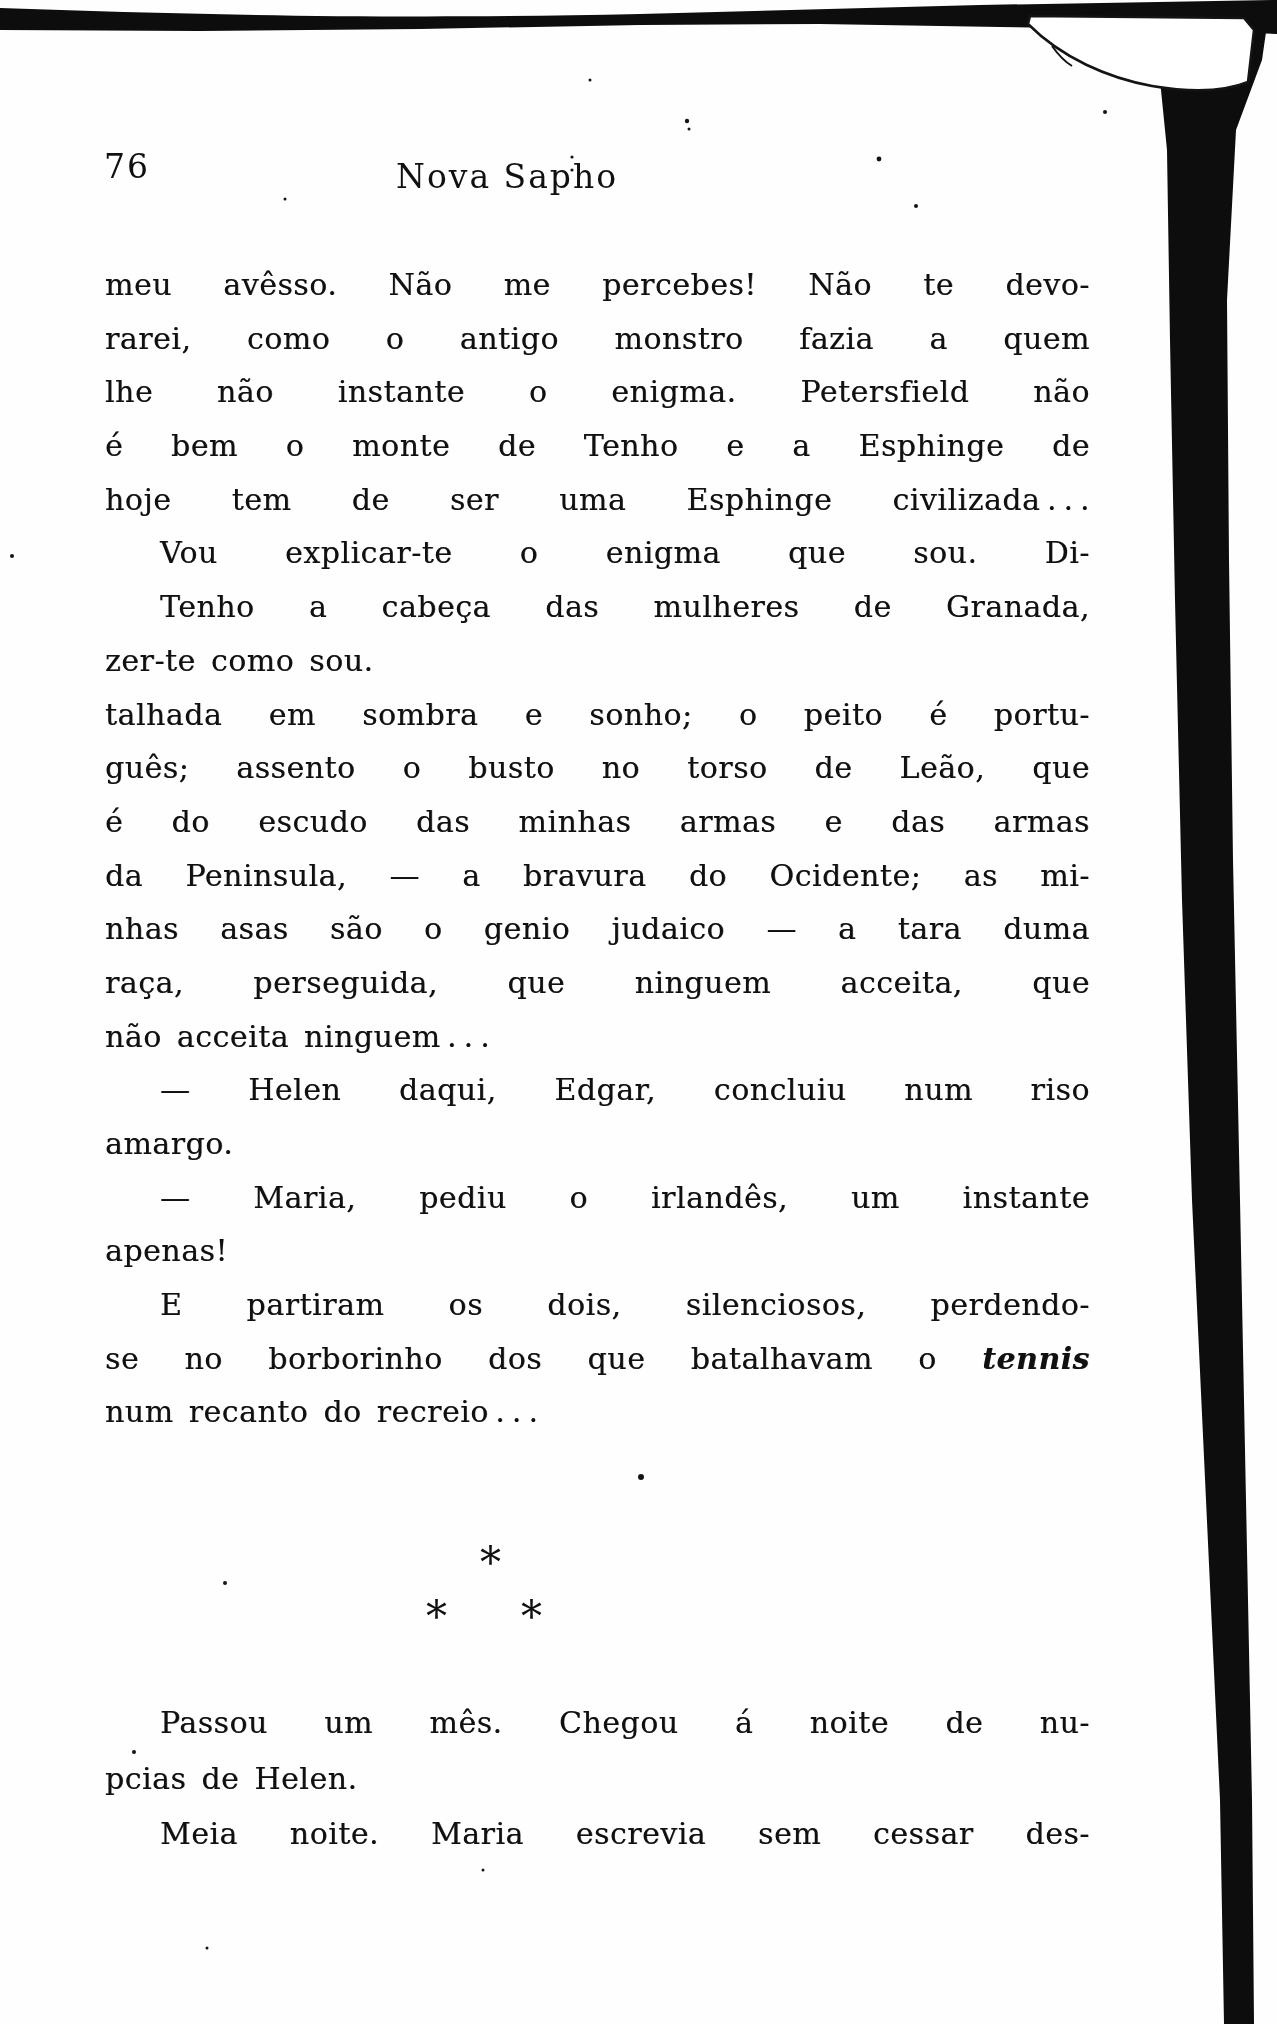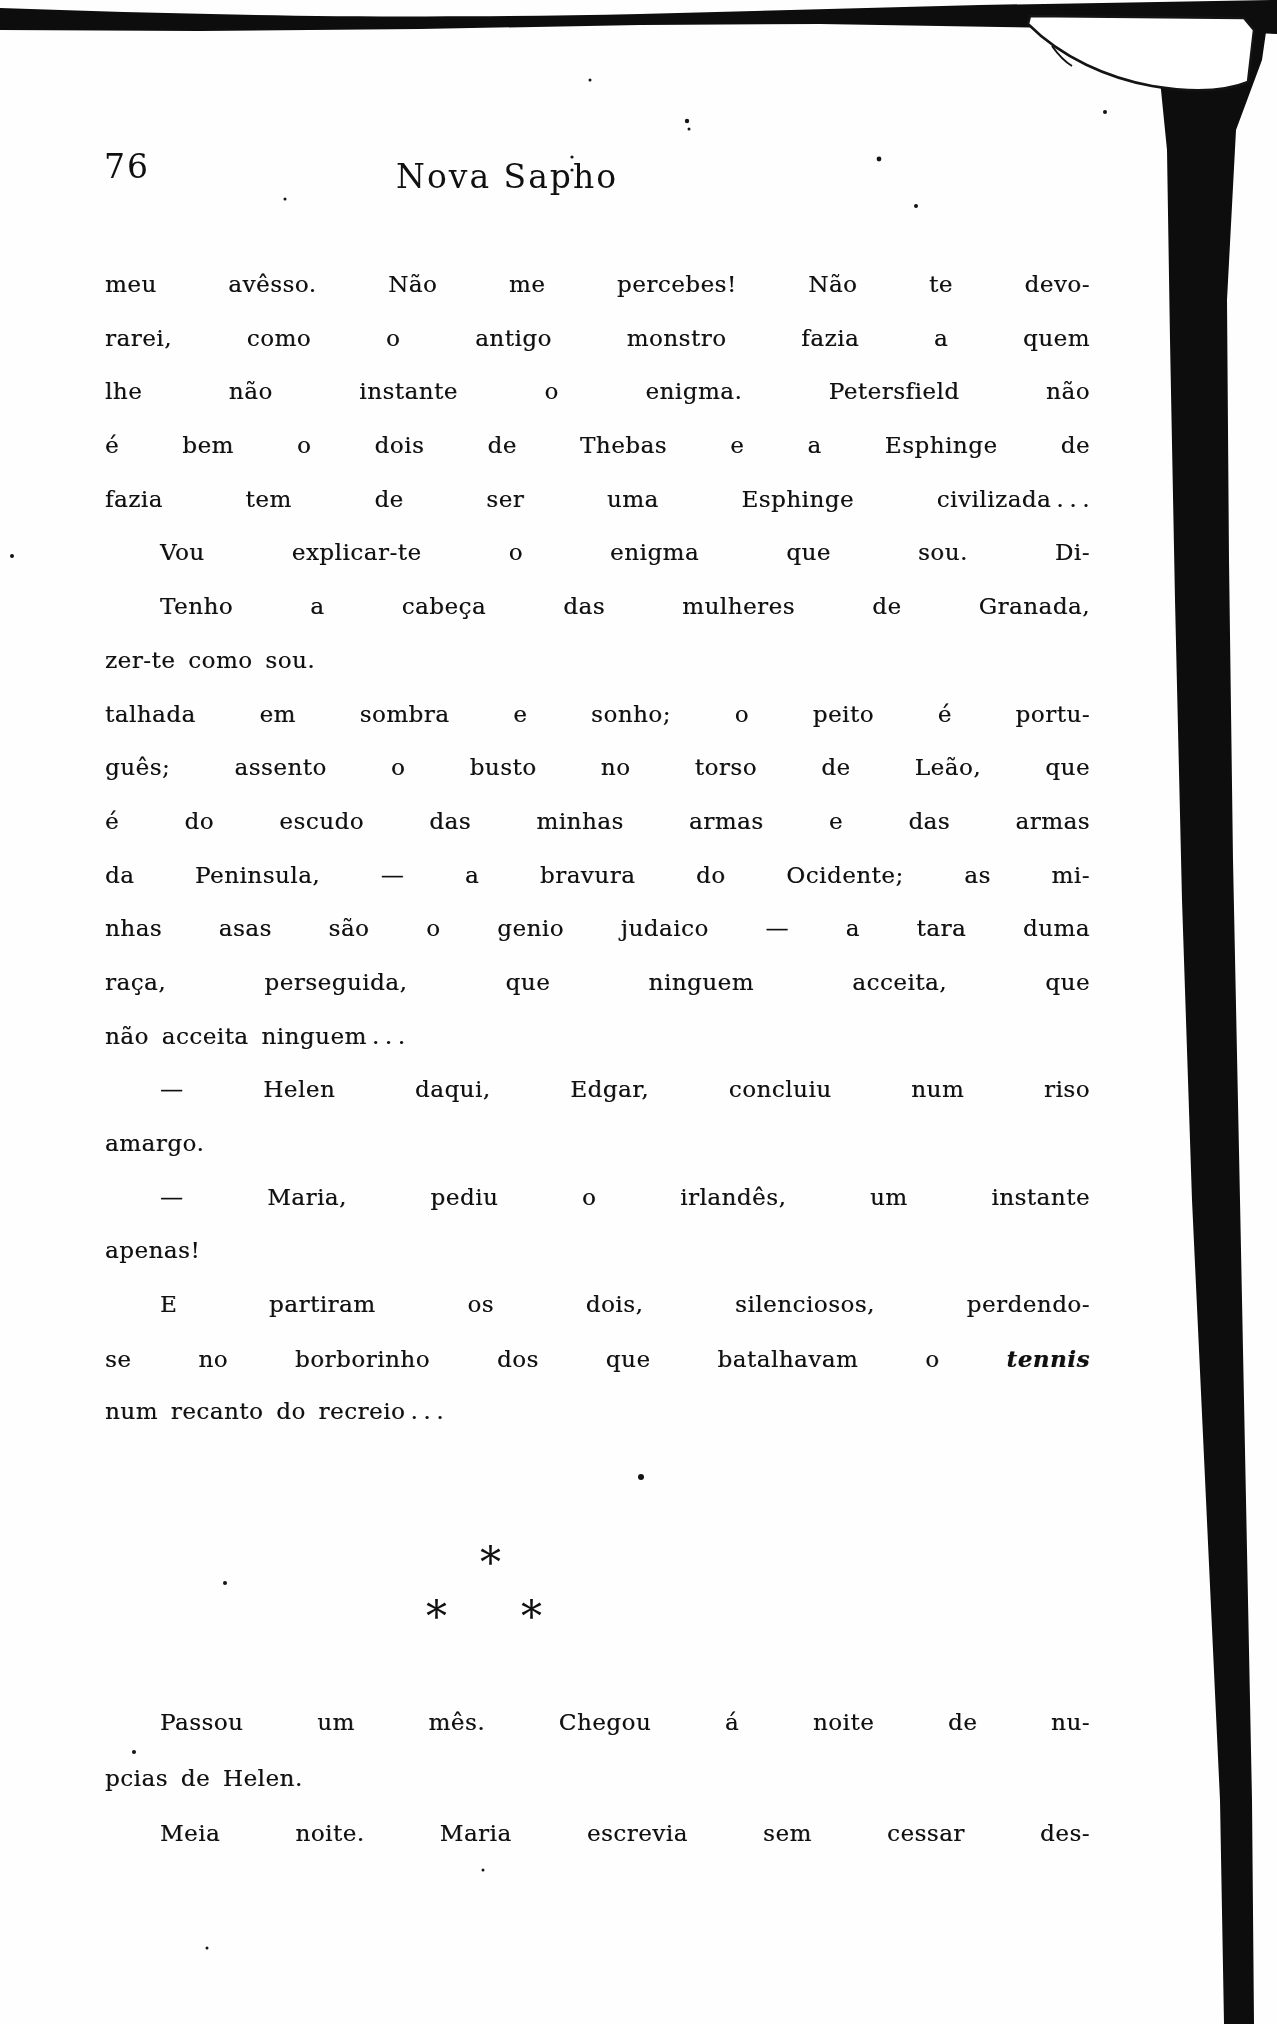--- a/index.html
+++ b/index.html
@@ -15,21 +15,21 @@
 
   .running-head { position: absolute; top: 147px; left: 0; width: 1277px; height: 44px; font-size: 33px; }
   .page-number { position: absolute; left: 104px; top: 0; letter-spacing: 2px; }
   .book-title  { position: absolute; left: 396px; top: 0; letter-spacing: 2px; margin-top: 10px; }
 
   .text-block { position: absolute; left: 105px; width: 985px; }
   .text-block.first  { top: 258px; }
   .text-block.second { top: 1695px; }
 
   .line {
-    font-size: 23px;
+    font-size: 30px;
     line-height: 53.7px;
     height: 53.7px;
     letter-spacing: 0.5px;
     word-spacing: 5px;
     text-align: left;
     white-space: normal;
     text-shadow: 0.4px 0.3px 0 rgba(0,0,0,0.5);
   }
   .second .line { line-height: 55.5px; height: 55.5px; }
   .line.just { text-align: justify; text-align-last: justify; }
@@ -50,22 +50,22 @@
 
   <div class="running-head">
     <span class="page-number">76</span>
     <span class="book-title">Nova Sapho</span>
   </div>
 
   <div class="text-block first" id="block1">
       <div class="line just">meu avêsso. Não me percebes! Não te devo-</div>
       <div class="line just">rarei, como o antigo monstro fazia a quem</div>
       <div class="line just">lhe não instante o enigma. Petersfield não</div>
-      <div class="line just">é bem o dois de Thebas e a Esphinge de</div>
-      <div class="line just">fazia tem de ser uma Esphinge civilizada . . .</div>
+      <div class="line just">é bem o monte de Tenho e a Esphinge de</div>
+      <div class="line just">hoje tem de ser uma Esphinge civilizada . . .</div>
       <div class="line indent just">Vou explicar-te o enigma que sou. Di-</div>
       <div class="line indent just">Tenho a cabeça das mulheres de Granada,</div>
       <div class="line">zer-te como sou.</div>
       <div class="line just">talhada em sombra e sonho; o peito é portu-</div>
       <div class="line just">guês; assento o busto no torso de Leão, que</div>
       <div class="line just">é do escudo das minhas armas e das armas</div>
       <div class="line just">da Peninsula, — a bravura do Ocidente; as mi-</div>
       <div class="line just">nhas asas são o genio judaico — a tara duma</div>
       <div class="line just">raça, perseguida, que ninguem acceita, que</div>
       <div class="line">não acceita ninguem . . .</div>

